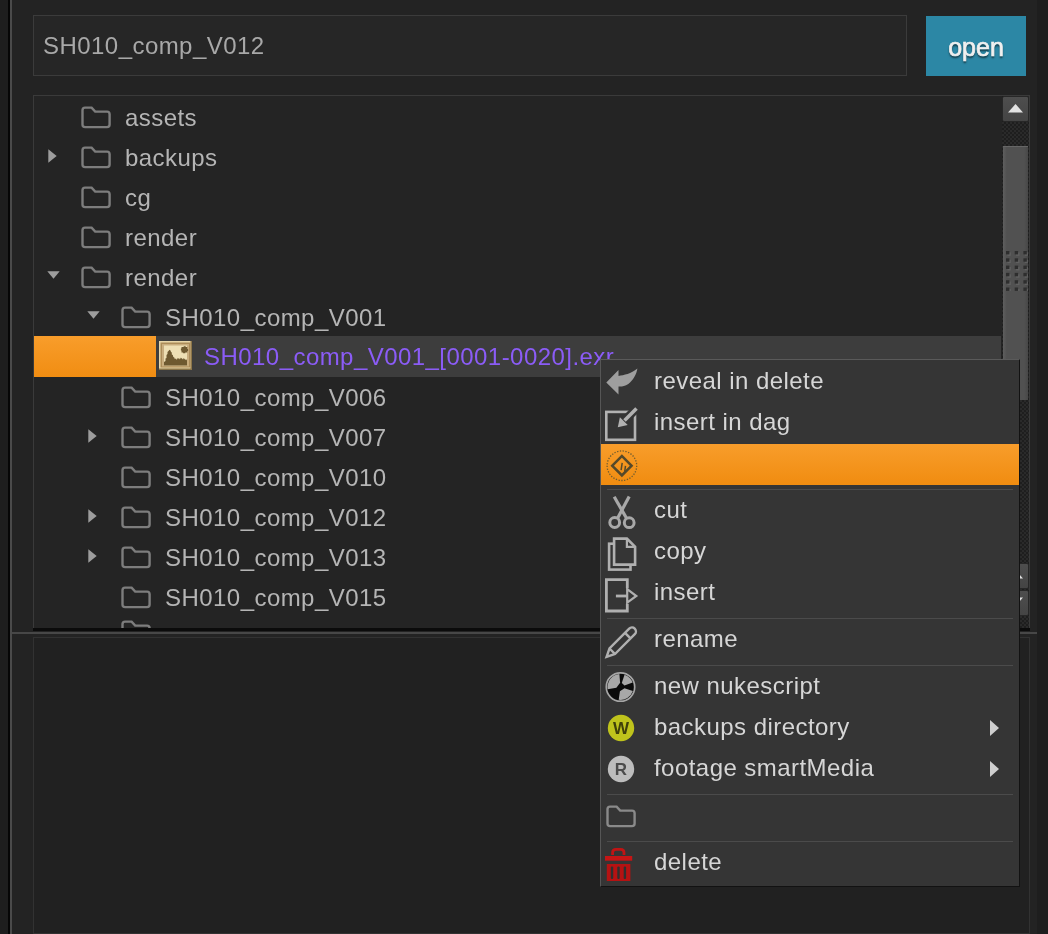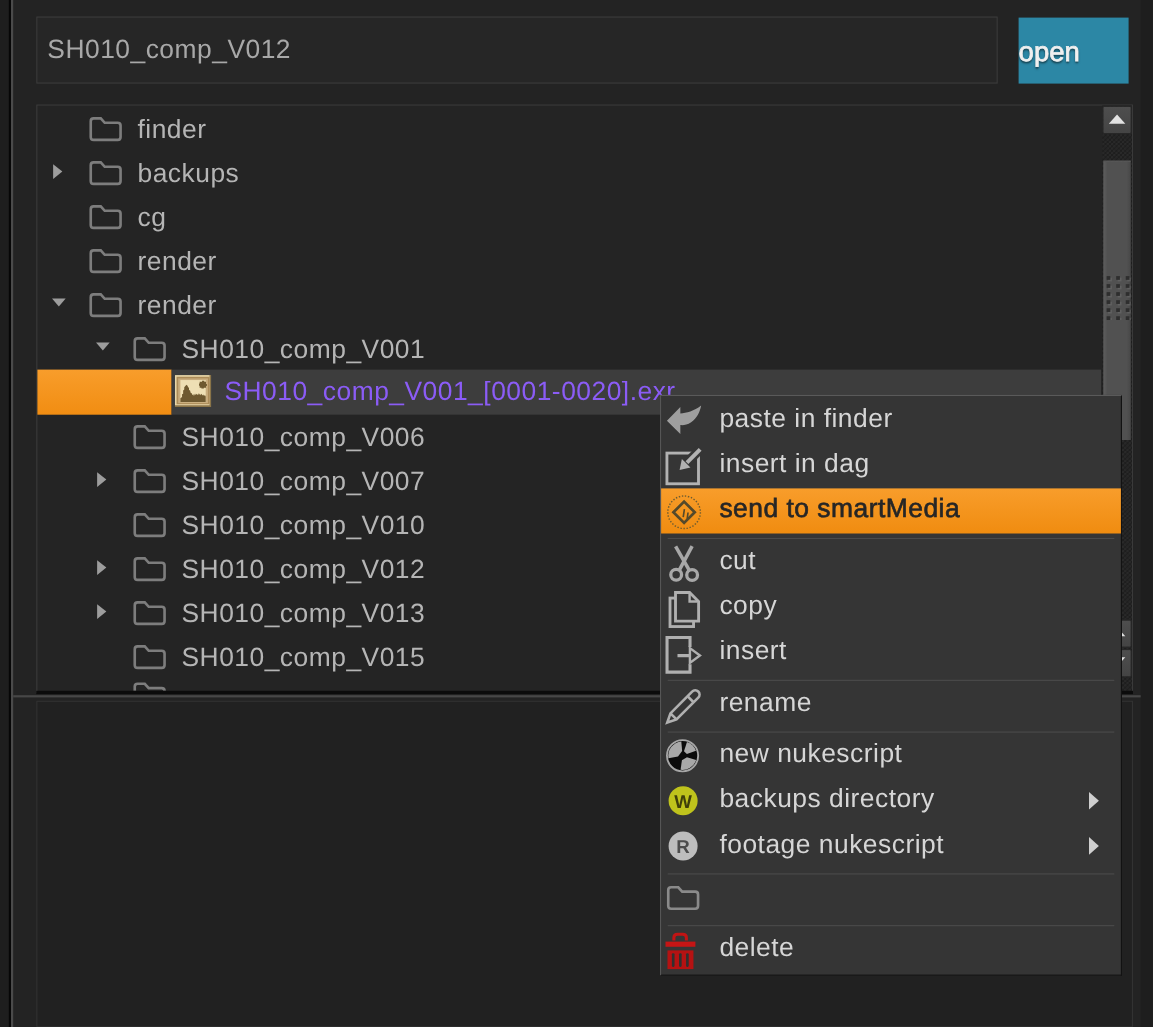--- a/index.html
+++ b/index.html
@@ -1,21 +1,21 @@
 <!DOCTYPE html>
 <html><head><meta charset="utf-8"><style>
 *{margin:0;padding:0;box-sizing:border-box}
 html,body{width:1048px;height:934px;overflow:hidden}
 body{background:#1e1e1e;font-family:"Liberation Sans",sans-serif;position:relative}
 .abs{position:absolute}
 .main{left:12px;top:0;width:1025px;height:934px;background:#232323}
 .lineA{left:8px;top:0;width:2px;height:934px;background:#060606}
 .lineB{left:10px;top:0;width:2px;height:934px;background:#4a4a4a}
 .inp{left:33px;top:15px;width:874px;height:61px;background:#262626;border:1px solid #3b3b3b;color:#a8a8a8;font-size:24px;line-height:59px;padding-left:9px;white-space:nowrap;letter-spacing:0.45px}
-.openbtn{left:926px;top:16px;width:100px;height:60px;background:#2c87a5;color:#f0f0f0;font-size:25px;text-align:left;line-height:63px;text-shadow:0 2px 2px rgba(0,0,0,0.65);-webkit-text-stroke:0.7px #f0f0f0}
+.openbtn{left:926px;top:16px;width:100px;height:60px;background:#2c87a5;color:#f0f0f0;font-size:25px;text-align:center;line-height:63px;text-shadow:0 2px 2px rgba(0,0,0,0.65);-webkit-text-stroke:0.7px #f0f0f0}
 .tree{left:33px;top:95px;width:997px;height:535px;background:#242424;border:1px solid #3a3a3a}
 .selO{left:34px;top:336px;width:122px;height:41px;background:linear-gradient(#f89d2b,#f18d12)}
 .selG{left:156px;top:336px;width:845px;height:41px;background:#3d3d3d}
 .rowtxt{font-size:24px;color:#b5b5b5;line-height:40px;height:40px;white-space:nowrap;letter-spacing:0.45px}
 .split1{left:33px;top:628px;width:997px;height:3px;background:#0b0b0b}
 .split2{left:12px;top:632px;width:1025px;height:2px;background:#474747}
 .bpanel{left:33px;top:637px;width:997px;height:297px;background:#212121;border:1px solid #323232}
 .sb-btn{left:1002px;width:27px;height:26px;background:linear-gradient(#4e4e4e,#444);border:1px solid #272727;border-radius:2px}
 .sb-track{left:1002px;width:27px;background-color:#1e1e1e;background-image:linear-gradient(45deg,#2a2a2a 25%,transparent 25%,transparent 75%,#2a2a2a 75%),linear-gradient(45deg,#2a2a2a 25%,transparent 25%,transparent 75%,#2a2a2a 75%);background-size:4px 4px;background-position:0 0,2px 2px}
 .sb-thumb{left:1003px;top:146px;width:25px;height:254px;background:linear-gradient(to right,#5e5e5e,#515151 15%,#515151 85%,#474747);border-top:1px solid #666}
@@ -32,21 +32,21 @@
 <div class="abs lineA"></div>
 <div class="abs lineB"></div>
 <div class="abs inp">SH010_comp_V012</div>
 <div class="abs openbtn">open</div>
 <div class="abs tree"></div>
 <div class="abs selO"></div>
 <div class="abs selG"></div>
 <svg class="abs" style="left:80px;top:103px" width="32" height="27" viewBox="0 0 32 27">
 <path d="M2.5,21.5 V7.2 Q2.5,4.6 5.1,4.6 H11.6 L15.2,8.6 H27 Q29.6,8.6 29.6,11.2 V21.5 Q29.6,24.1 27,24.1 H5.1 Q2.5,24.1 2.5,21.5 Z" fill="none" stroke="#7d7d7d" stroke-width="2.4"></path>
   </svg>
-<div class="abs rowtxt" style="left:125px;top:98px">finder</div>
+<div class="abs rowtxt" style="left:125px;top:98px">assets</div>
 <svg class="abs" style="left:48px;top:149px" width="9" height="14" viewBox="0 0 9 14">
     <polygon points="0.3,0.3 8.7,7 0.3,13.7" fill="#9d9d9d"></polygon>
   </svg>
 <svg class="abs" style="left:80px;top:143px" width="32" height="27" viewBox="0 0 32 27">
 <path d="M2.5,21.5 V7.2 Q2.5,4.6 5.1,4.6 H11.6 L15.2,8.6 H27 Q29.6,8.6 29.6,11.2 V21.5 Q29.6,24.1 27,24.1 H5.1 Q2.5,24.1 2.5,21.5 Z" fill="none" stroke="#7d7d7d" stroke-width="2.4"></path>
   </svg>
 <div class="abs rowtxt" style="left:125px;top:138px">backups</div>
 <svg class="abs" style="left:80px;top:183px" width="32" height="27" viewBox="0 0 32 27">
 <path d="M2.5,21.5 V7.2 Q2.5,4.6 5.1,4.6 H11.6 L15.2,8.6 H27 Q29.6,8.6 29.6,11.2 V21.5 Q29.6,24.1 27,24.1 H5.1 Q2.5,24.1 2.5,21.5 Z" fill="none" stroke="#7d7d7d" stroke-width="2.4"></path>
   </svg>
@@ -167,38 +167,37 @@
       <polygon points="12.5,15 20,6.5 5,6.5" fill="#e2e2e2"></polygon>
     </svg></div>
 <div class="abs split1"></div>
 <div class="abs split2"></div>
 <div class="abs bpanel"></div>
 <div class="abs menu"></div>
 <div class="mi" style="left:601px;top:362px">
     <span class="micon" style="left:3px;top:4px"><svg width="36" height="32" viewBox="0 0 36 32">
         <path d="M2.3,16.6 L14.5,3.9 L14.5,9.9 C20,9.4 27,7.7 33.4,2.6 C32.4,8.6 29.3,14.4 24.3,17.9 C20.6,20.4 16.8,20.7 14.5,20.4 L14.5,28.6 Z" fill="#9e9e9e"></path>
       </svg></span>
-    <span class="lbl">paste in finder</span>
+    <span class="lbl">reveal in delete</span>
   </div>
 <div class="mi" style="left:601px;top:403px">
     <span class="micon" style="left:3px;top:2px"><svg width="36" height="37" viewBox="0 0 36 37">
         <rect x="2.3" y="6.9" width="28.7" height="27.9" fill="none" stroke="#b2b2b2" stroke-width="2.6"></rect>
         <line x1="21" y1="15" x2="33" y2="3" stroke="#353535" stroke-width="8.5"></line>
         <line x1="20.5" y1="15.5" x2="32.5" y2="3.5" stroke="#b2b2b2" stroke-width="3.6"></line>
         <polygon points="13.8,22.2 23.7,20.1 15.9,12.3" fill="#b2b2b2"></polygon>
       </svg></span>
     <span class="lbl">insert in dag</span>
   </div>
 <div class="mi hot" style="left:601px;top:444px">
     <span class="micon" style="left:4px;top:5px"><svg width="34" height="34" viewBox="0 0 34 34">
         <circle cx="16.9" cy="16.7" r="14.8" fill="none" stroke="#6d5c31" stroke-width="1.3" stroke-dasharray="1.3,1.5"></circle>
         <rect x="10.05" y="9.85" width="13.7" height="13.7" fill="none" stroke="#55492a" stroke-width="2.5" transform="rotate(45 16.9 16.7)"></rect>
         <path d="M16.1,21.2 L17.2,13.9 M19.7,22.7 L20.5,16.9" stroke="#55492a" stroke-width="1.5" fill="none"></path>
       </svg></span>
-    <span class="lbl">send to smartMedia</span>
   </div>
 <div class="mi" style="left:601px;top:491px">
     <span class="micon" style="left:3px;top:3px"><svg width="36" height="40" viewBox="0 0 36 40">
         <line x1="10.2" y1="2.7" x2="22.8" y2="24.7" stroke="#a8a8a8" stroke-width="3.2"></line>
         <line x1="25.2" y1="2.5" x2="13.3" y2="24.7" stroke="#a8a8a8" stroke-width="3.2"></line>
         <circle cx="10.7" cy="28.5" r="4.9" fill="none" stroke="#a8a8a8" stroke-width="3"></circle>
         <circle cx="25.2" cy="28.7" r="4.9" fill="none" stroke="#a8a8a8" stroke-width="3"></circle>
       </svg></span>
     <span class="lbl">cut</span>
   </div>
@@ -245,21 +244,21 @@
         <text x="16" y="23.2" font-family="Liberation Sans,sans-serif" font-size="17" font-weight="bold" fill="#3f3f0a" text-anchor="middle">W</text>
       </svg></span>
     <span class="lbl">backups directory</span>
     <span class="subarr"></span>
   </div>
 <div class="mi" style="left:601px;top:749px">
     <span class="micon" style="left:4px;top:3px"><svg width="32" height="34" viewBox="0 0 32 34">
         <circle cx="16" cy="17" r="13.2" fill="#bdbdbd"></circle>
         <text x="16" y="23.2" font-family="Liberation Sans,sans-serif" font-size="17" font-weight="bold" fill="#4c4c4c" text-anchor="middle">R</text>
       </svg></span>
-    <span class="lbl">footage nukescript</span>
+    <span class="lbl">footage smartMedia</span>
     <span class="subarr"></span>
   </div>
 <div class="mi" style="left:601px;top:796px">
     <span class="micon" style="left:4px;top:6px"><svg width="32" height="27" viewBox="0 0 32 27">
         <path d="M2.5,21.5 V7.2 Q2.5,4.6 5.1,4.6 H11.6 L15.2,8.6 H27 Q29.6,8.6 29.6,11.2 V21.5 Q29.6,24.1 27,24.1 H5.1 Q2.5,24.1 2.5,21.5 Z" fill="none" stroke="#8a8a8a" stroke-width="2.4"></path>
       </svg></span>
   </div>
 <div class="mi" style="left:601px;top:843px">
     <span class="micon" style="left:3px;top:0px"><svg width="34" height="40" viewBox="0 0 34 40">
         <path d="M8.6,12 V9.5 Q8.6,6.3 12,6.3 H16.6 Q20,6.3 20,9.5 V12" fill="none" stroke="#c01414" stroke-width="2.8"></path>

